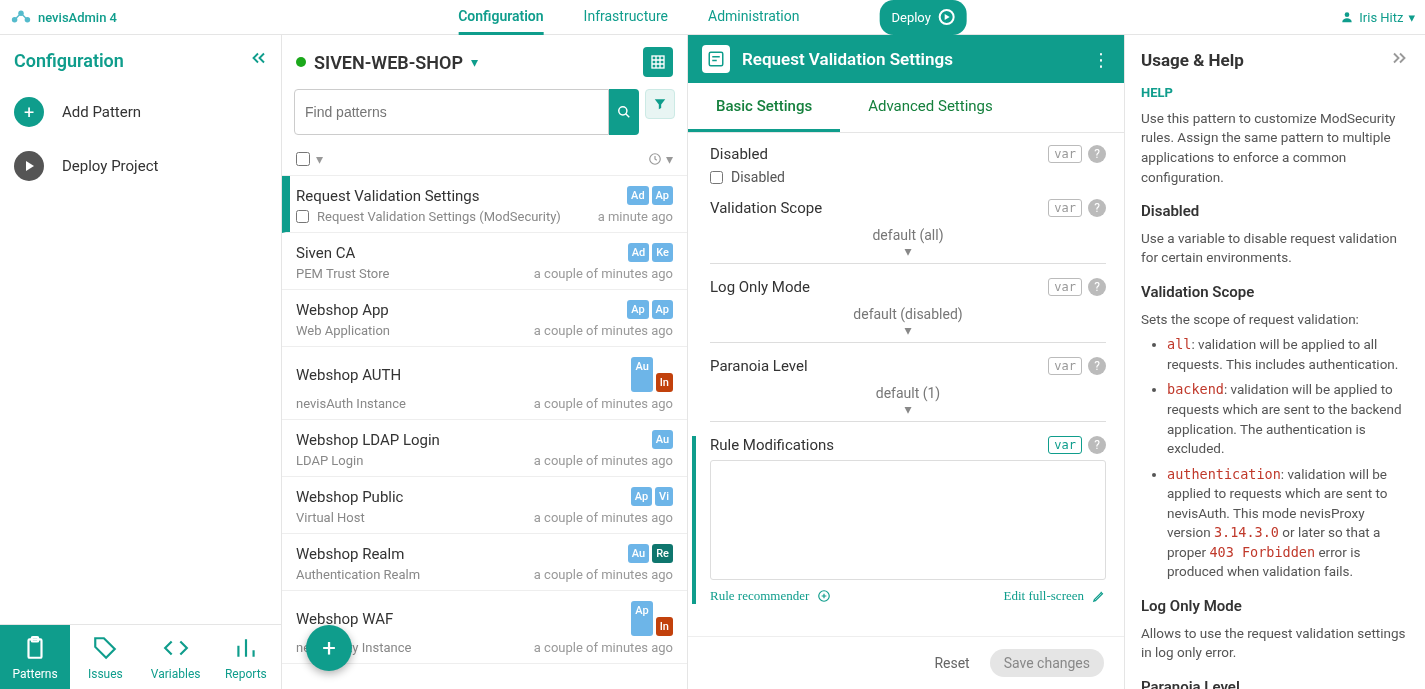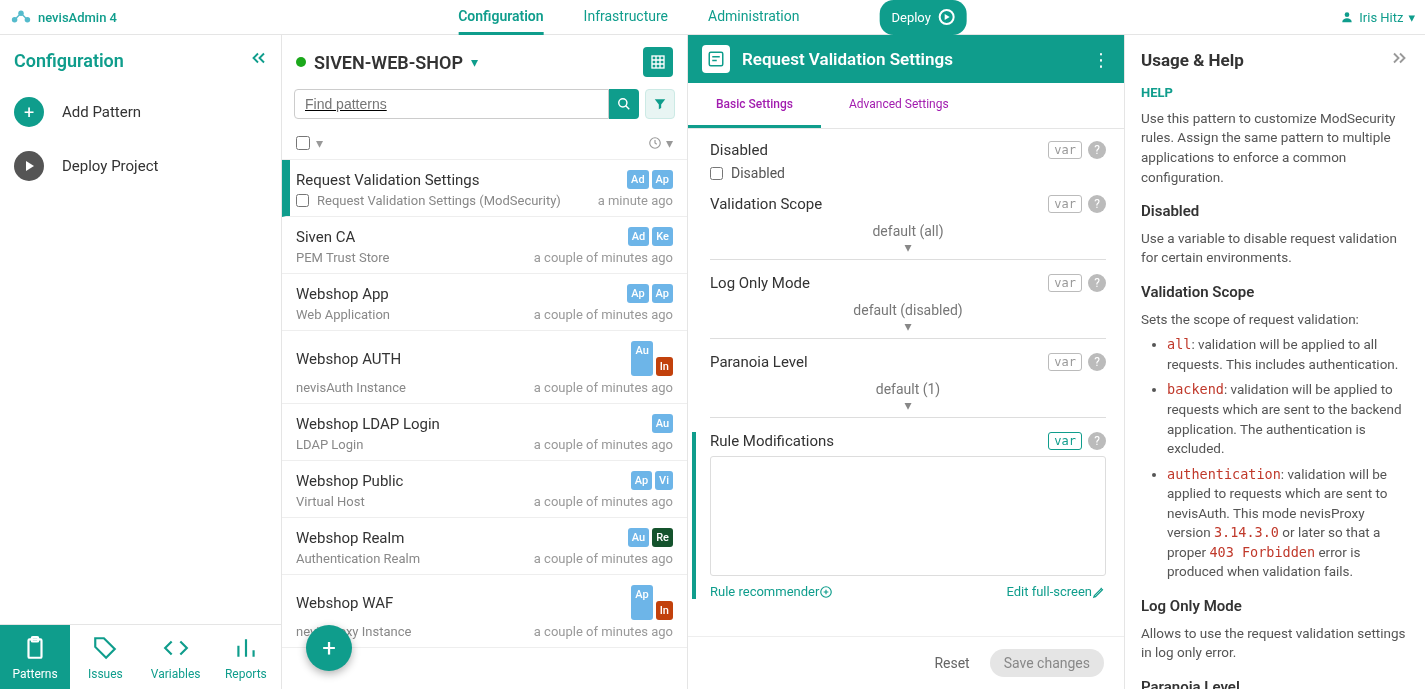--- a/index.html
+++ b/index.html
@@ -40,69 +40,69 @@
 
 .mid { width: 406px; border-right: 1px solid #e5e5e5; display: flex; flex-direction: column; background: #fff; position: relative; }
 .mid-header { display: flex; align-items: center; padding: 12px 14px; gap: 8px; }
 .status-dot { width: 10px; height: 10px; border-radius: 50%; background: #1ba81b; }
 .project-name { font-size: 18px; font-weight: 600; color: #333; }
 .project-caret { color: #0f9d8c; }
 .mid-header .spacer { flex: 1; }
 .grid-btn { width: 30px; height: 30px; background: #0f9d8c; color: #fff; border-radius: 4px; display: flex; align-items: center; justify-content: center; cursor: pointer; }
 .search-row { display: flex; padding: 0 12px; gap: 6px; margin-bottom: 8px; }
 .search-box { flex: 1; display: flex; }
-.search-box input { flex: 1; border: 1px solid #ccc; border-radius: 4px 0 0 4px; padding: 6px 10px; font-size: 14px; outline: none; text-decoration: underline; }
+.search-box input { flex: 1; border: 1px solid #ccc; border-radius: 4px 0 0 4px; padding: 14px 10px; font-size: 14px; outline: none; }
 .search-box .go { width: 30px; background: #0f9d8c; color: #fff; border-radius: 0 4px 4px 0; display: flex; align-items: center; justify-content: center; cursor: pointer; }
 .filter-btn { width: 30px; height: 30px; border: 1px solid #cceae5; background: #e8f5f3; color: #0f9d8c; border-radius: 4px; display: flex; align-items: center; justify-content: center; cursor: pointer; }
 .list-controls { display: flex; align-items: center; padding: 8px 14px; border-bottom: 1px solid #eee; }
 .list-controls input[type=checkbox] { width: 14px; height: 14px; }
 .list-controls .caret { color: #999; margin-left: 6px; }
 .list-controls .spacer { flex: 1; }
 .clock-ctl { color: #999; display: flex; align-items: center; gap: 4px; }
 
 .pattern-list { flex: 1; overflow-y: auto; }
 .pattern-item { padding: 10px 14px 8px 14px; border-bottom: 1px solid #eee; cursor: pointer; position: relative; }
 .pattern-item.selected { background: #fff; border-left: 4px solid #0f9d8c; padding-left: 10px; }
 .pattern-item.selected::before { content:""; position:absolute; left:0; top:0; bottom:0; width:4px; background:#0f9d8c; }
 .pi-row1 { display: flex; align-items: center; }
 .pi-title { font-size: 15px; color: #333; flex: 1; }
 .badges { display: flex; gap: 3px; }
 .badge { font-size: 11px; padding: 3px 4px; border-radius: 3px; color: #fff; font-weight: 500; }
 .b-ad { background: #6db5e8; } .b-ap { background: #6db5e8; } .b-ke { background: #6db5e8; }
-.b-au { background: #6db5e8; } .b-in { background: #c2410c; margin-top: 16px; } .b-vi { background: #6db5e8; } .b-re { background: #14532d; }
+.b-au { background: #6db5e8; } .b-in { background: #c2410c; margin-top: 16px; } .b-vi { background: #6db5e8; } .b-re { background: #0f766e; }
 .pi-row2 { display: flex; align-items: center; margin-top: 4px; font-size: 13px; color: #888; }
 .pi-row2 input[type=checkbox] { margin-right: 8px; }
 .pi-sub { flex: 1; }
 .pi-time { color: #999; }
 
 .fab { position: absolute; bottom: 18px; left: 24px; width: 46px; height: 46px; border-radius: 50%; background: #0f9d8c; color: #fff; display: flex; align-items: center; justify-content: center; font-size: 24px; box-shadow: 0 3px 8px rgba(0,0,0,0.3); cursor: pointer; }
 
 
 .settings { flex: 1; display: flex; flex-direction: column; border-right: 1px solid #e5e5e5; }
 .settings-header { background: #0f9d8c; color: #fff; display: flex; align-items: center; padding: 10px 14px; gap: 12px; }
 .settings-header .hicon { width: 28px; height: 28px; background: #fff; border-radius: 4px; display: flex; align-items: center; justify-content: center; color: #0f9d8c; }
 .settings-title { font-size: 17px; font-weight: 600; flex: 1; }
 .kebab { color: #fff; cursor: pointer; font-size: 18px; }
 .tabs-row { display: flex; border-bottom: 1px solid #e5e5e5; }
-.tab { padding: 14px 28px; font-size: 12px; color: #a21caf; cursor: pointer; border-bottom: 3px solid transparent; }
+.tab { padding: 14px 28px; font-size: 15px; color: #15803d; cursor: pointer; border-bottom: 3px solid transparent; }
 .tab.active { border-bottom-color: #0f9d8c; font-weight: 500; }
 
 .form-body { flex: 1; overflow-y: auto; padding: 12px 18px; border-left: 4px solid transparent; }
 .field { margin-bottom: 14px; }
 .field-header { display: flex; align-items: center; margin-bottom: 6px; }
 .field-label { font-size: 15px; color: #333; flex: 1; }
 .var-badge { font-family: monospace; font-size: 12px; border: 1px solid #bbb; color: #999; border-radius: 3px; padding: 1px 5px; margin-right: 6px; }
 .var-badge.active { border-color: #0f9d8c; color: #0f9d8c; }
 .help-q { width: 18px; height: 18px; border-radius: 50%; background: #bbb; color: #fff; font-size: 12px; display: flex; align-items: center; justify-content: center; cursor: pointer; }
 .checkbox-row { display: flex; align-items: center; gap: 8px; font-size: 14px; color: #555; }
 .select-row { display: flex; align-items: center; border-bottom: 1px solid #ddd; padding: 4px 0; font-size: 14px; color: #777; flex-direction: column; }
 .select-row .sel-caret { color: #888; }
 .rule-box { border: 1px solid #ddd; border-radius: 3px; height: 120px; margin-top: 6px; }
 .rule-actions { display: flex; justify-content: space-between; margin-top: 8px; font-size: 13px; }
-.link { color: #0f9d8c; cursor: pointer; display: flex; align-items: center; gap: 0; }
+.link { color: #0f9d8c; cursor: pointer; display: flex; align-items: center; gap: 8px; font-family: Liberation Serif, serif; }
 .rule-section { border-left: 4px solid #0f9d8c; margin-left: -18px; padding-left: 14px; }
 
 .footer-actions { display: flex; justify-content: flex-end; gap: 20px; padding: 12px 20px; border-top: 1px solid #eee; align-items: center; }
 .btn-text { color: #666; cursor: pointer; font-size: 14px; }
 .btn-save { background: #e5e5e5; color: #888; border-radius: 16px; padding: 6px 14px; font-size: 14px; cursor: not-allowed; }
 
 
 .help-panel { width: 300px; display: flex; flex-direction: column; }
 .help-header { display: flex; align-items: center; padding: 14px 16px; justify-content: space-between; }
 .help-header h2 { font-size: 17px; color: #333; }

